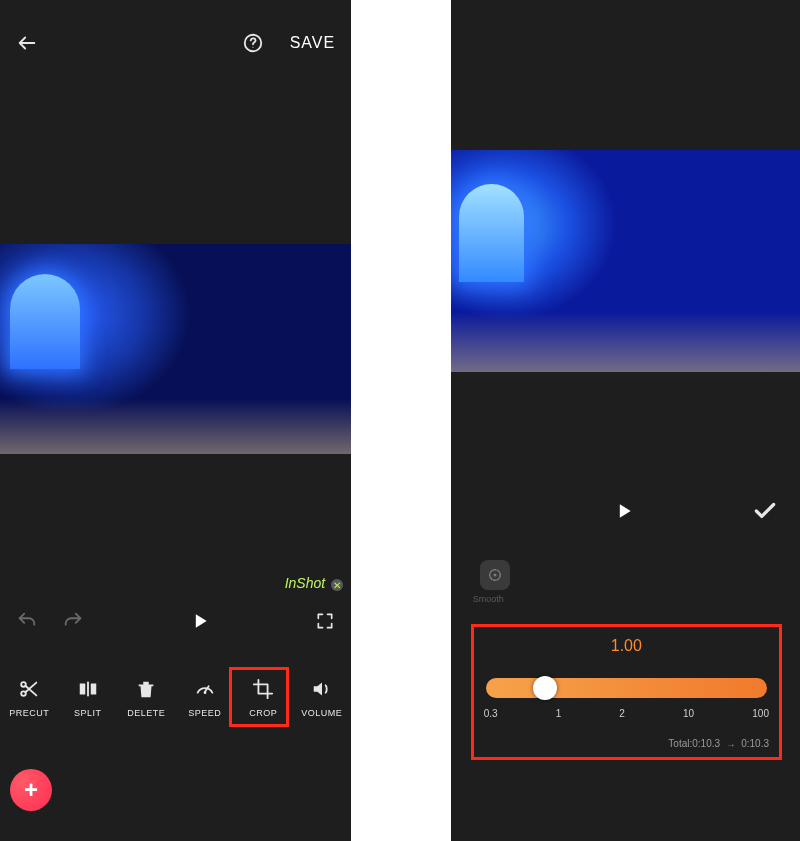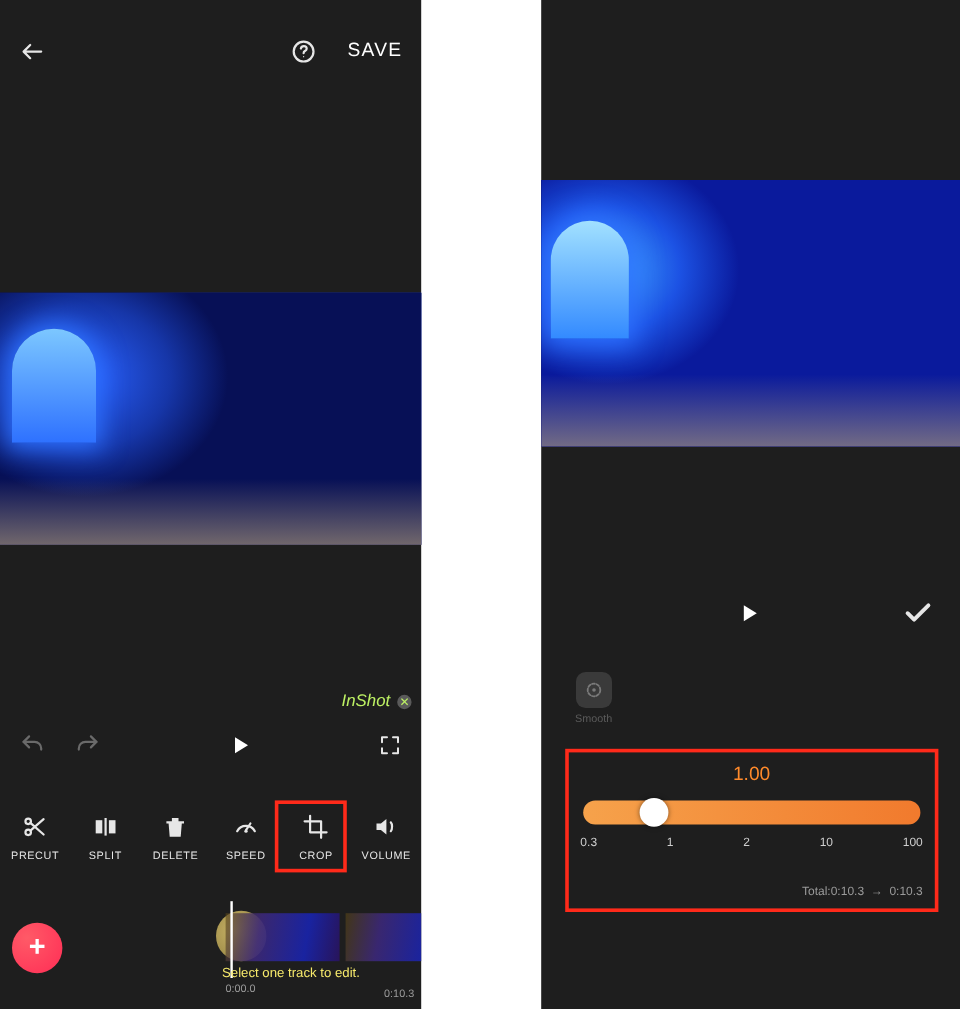--- a/index.html
+++ b/index.html
@@ -89,38 +89,38 @@
   .preview-right::after{
     content:"";position:absolute;left:0;right:0;bottom:0;height:60px;
     background:linear-gradient(180deg, rgba(170,150,120,0.0), rgba(170,150,120,0.65))
   }
   .r-controls{
     position:absolute;left:0;right:0;top:498px;display:flex;align-items:center;
     justify-content:space-between;padding:0 22px;
   }
   .r-controls .spacer{width:24px;}
   .smooth{
-    position:absolute;left:22px;top:560px;width:44px;text-align:center;color:#5a5a5a;font-size:9px;
+    position:absolute;left:22px;top:560px;width:44px;text-align:left;color:#5a5a5a;font-size:9px;
   }
   .smooth .ico{
     width:30px;height:30px;margin:0 auto 4px;border-radius:8px;background:#3a3a3a;
     display:flex;align-items:center;justify-content:center;
   }
   .seg{
     position:absolute;left:107px;top:560px;width:190px;height:36px;border-radius:18px;
     background:#3b3b3b;display:flex;align-items:center;font-size:13px;
   }
   .seg .opt{flex:1;text-align:center;color:#dcdcdc;border-radius:18px;height:36px;line-height:36px;}
   .seg .opt.active{background:#e0e0e0;color:#111;font-weight:500;}
 
   .slider-zone{
     position:absolute;left:20px;right:18px;top:624px;height:136px;
     border:3px solid #ff2a1a;padding:10px 8px 0;
   }
-  .val{text-align:center;color:#ff8a2b;font-size:16px;margin-bottom:12px;}
+  .val{text-align:center;color:#ff8a2b;font-size:16px;margin-bottom:23px;}
   .bar{
     position:relative;height:20px;border-radius:10px;margin:0 4px;
     background:linear-gradient(90deg,#f6a24b 0%,#f17a2d 100%);
   }
   .bar::before{
     content:"";position:absolute;left:17%;top:-2px;width:24px;height:24px;border-radius:50%;
     background:#fff;box-shadow:0 0 4px rgba(0,0,0,0.5);
   }
   .ticks{display:flex;justify-content:space-between;margin:10px 2px 0;color:#cfcfcf;font-size:10px;}
   .total{position:absolute;right:10px;bottom:8px;color:#9b9b9b;font-size:10px;}
@@ -230,29 +230,20 @@
           </svg>
         <span class="lbl">VOLUME</span>
       </div>
     </div>
     <div class="speed-box"></div>
 
     <div class="add">
       <span>+</span>
     </div>
 
-    <div class="track-area">
-      <div class="sel-circle"></div>
-      <div class="thumb t1"></div>
-      <div class="thumb t2"></div>
-      <div class="playhead"></div>
-      <div class="sel-text">Select one track to edit.</div>
-      <div class="time-l">0:00.0</div>
-      <div class="time-r">0:10.3</div>
-    </div>
   </div>
 
   <div class="gap"></div>
 
   <div class="panel right">
     <div class="preview-right"></div>
 
     <div class="r-controls">
       <span class="spacer"></span>
       <span>

